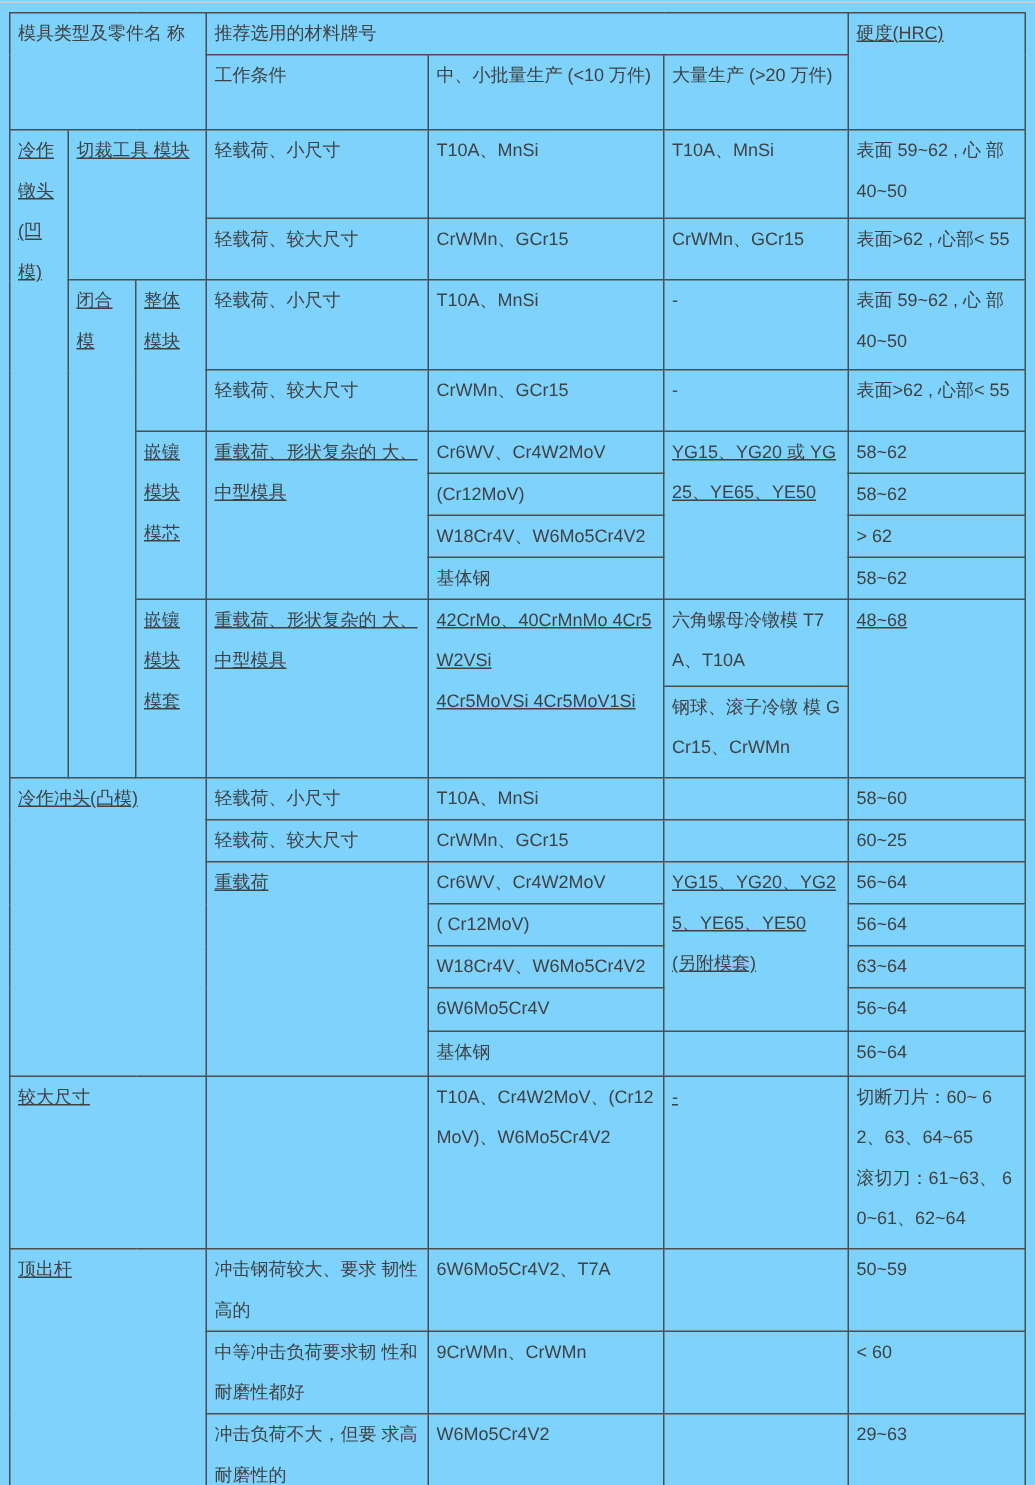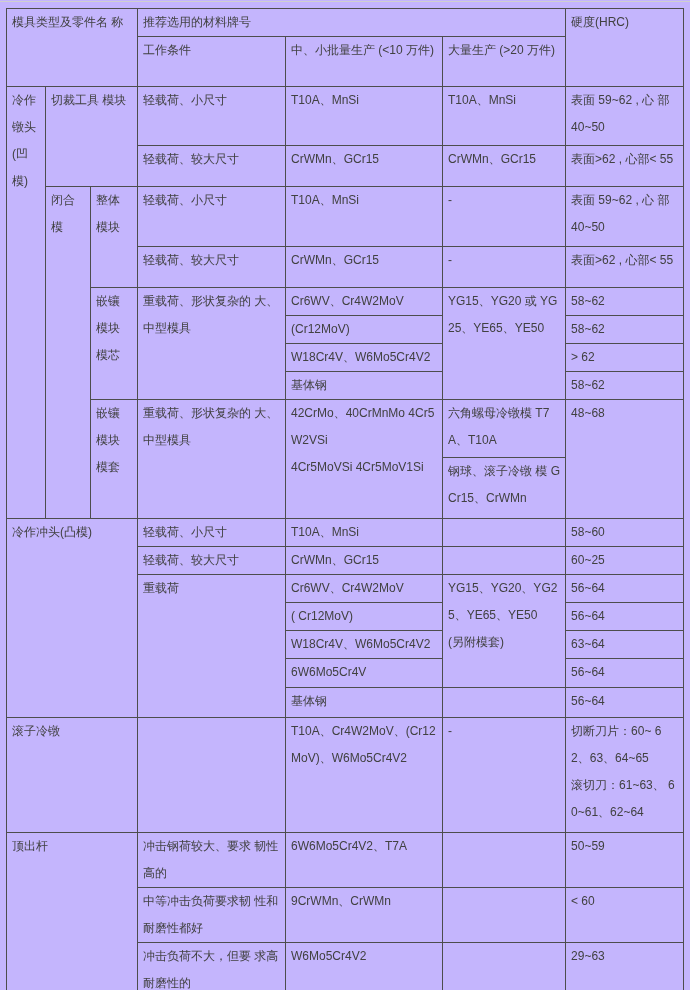--- a/index.html
+++ b/index.html
@@ -1,36 +1,36 @@
 <!DOCTYPE html>
 <html><head>
 <meta charset="utf-8">
 <style>
   html,body{margin:0;padding:0;background:#ffffff;}
   .screen{
-    position:relative;width:690px;height:990px;background:#c4b5fd;overflow:hidden;
+    position:relative;width:690px;height:990px;background:#7dd3fc;overflow:hidden;
     font-family:"Liberation Sans","DejaVu Sans",sans-serif;color:#414141;
   }
   .topline{position:absolute;left:0;top:1px;width:690px;height:1px;background:#cfcfcf;}
   table.grid{
     position:absolute;left:6px;top:8px;width:677px;
     border-collapse:collapse;table-layout:fixed;
   }
   table.grid td{
     border:1px solid #4d4d4d;
     vertical-align:top;
     padding:0 5px;
     font-size:12px;
     line-height:27px;
     white-space:pre-line;
     word-break:break-all;
     overflow:hidden;
     color:#414141;
   }
-  td.vm{vertical-align:middle;}
+  td.vm{vertical-align:middle;text-decoration:underline;}
   td.tight{padding:0 2px;}
   td.narrow{padding:0 4px;}
 </style>
 </head>
 <body>
 
 <div class="screen">
   <div class="topline"></div>
 
   <table class="grid">
@@ -150,21 +150,21 @@
         <td>6W6Mo5Cr4V</td>
         <td>56~64</td>
       </tr>
       <tr style="height:30px">
         <td>基体钢</td>
         <td></td>
         <td>56~64</td>
       </tr>
 
       <tr style="height:115px">
-        <td colspan="3" class="vm">滚子冷镦</td>
+        <td colspan="3" class="vm">较大尺寸</td>
         <td></td>
         <td>T10A、Cr4W2MoV、(Cr12MoV)、W6Mo5Cr4V2</td>
         <td class="vm">-</td>
         <td>切断刀片：60~ 62、63、64~65
 滚切刀：61~63、 60~61、62~64</td>
       </tr>
 
       <tr style="height:55px">
         <td colspan="3" rowspan="3" class="vm">顶出杆</td>
         <td>冲击钢荷较大、要求 韧性高的</td>

